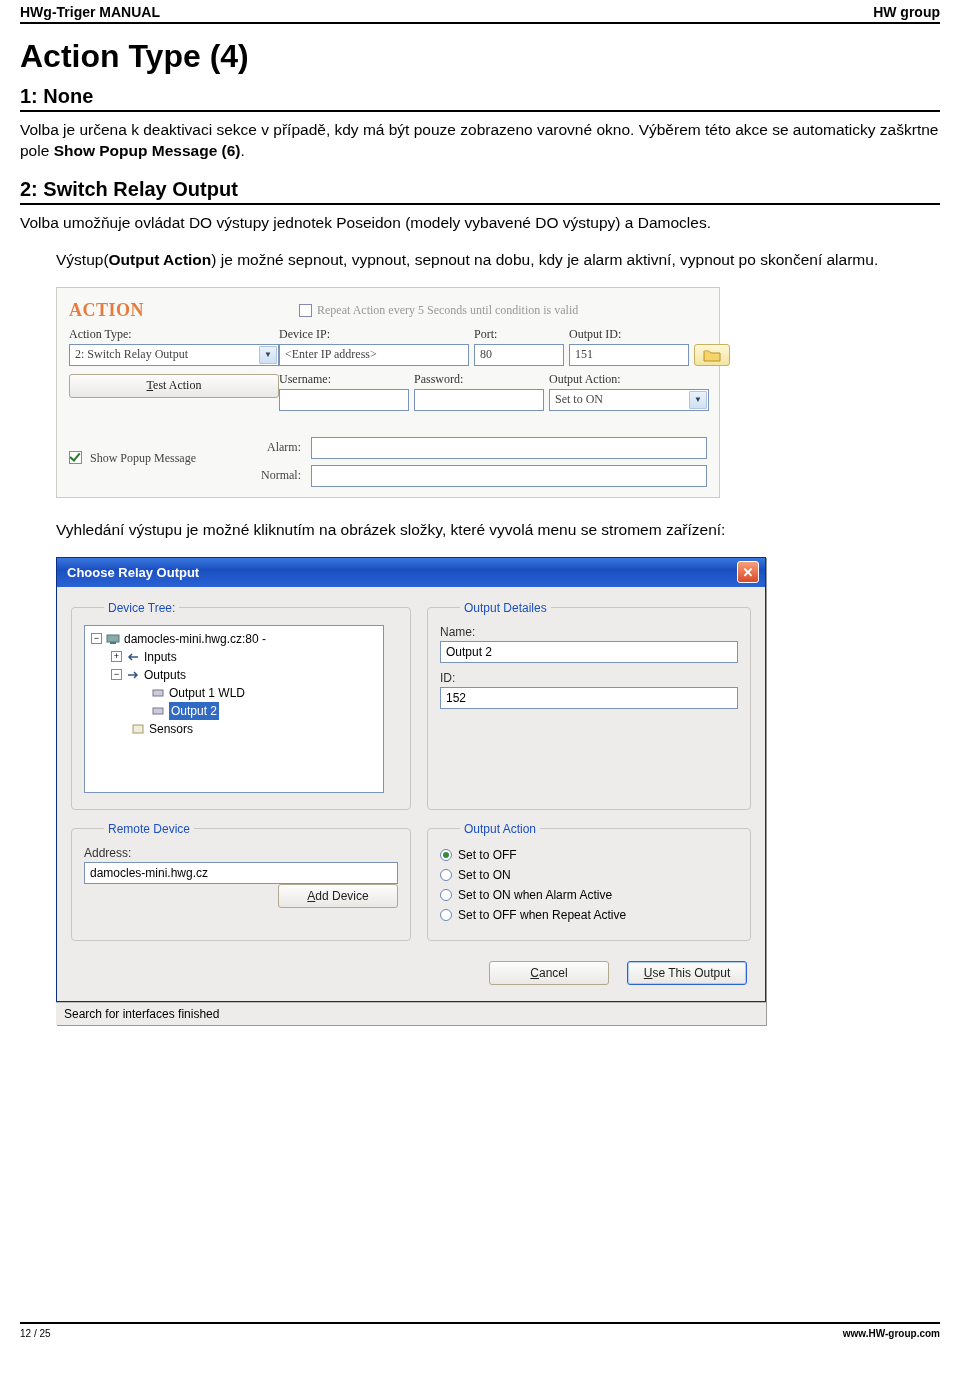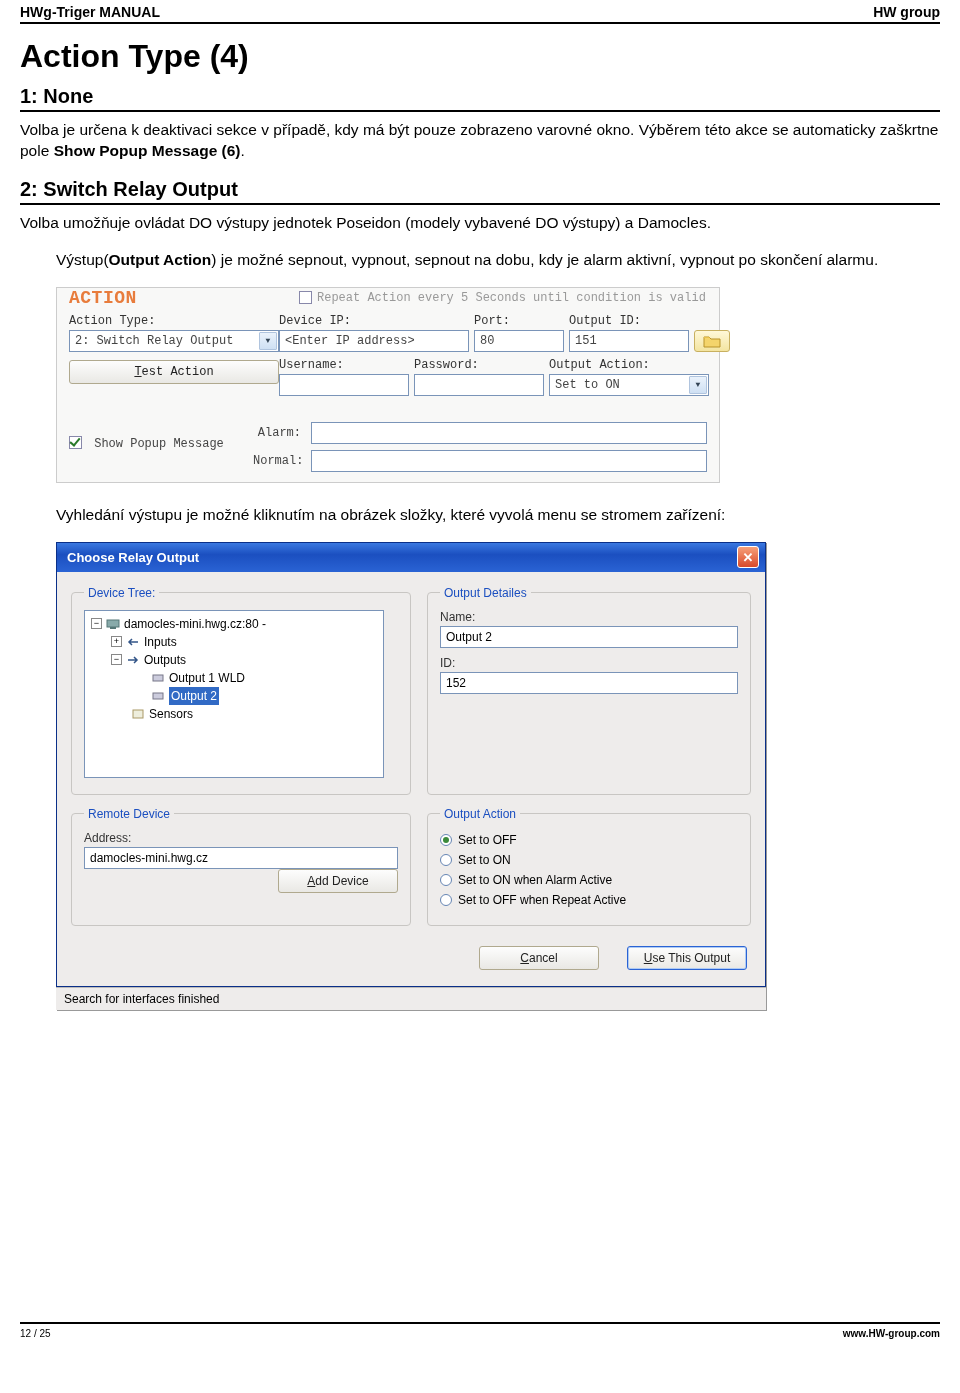--- a/index.html
+++ b/index.html
@@ -29,24 +29,24 @@
   h2.sub { font-size: 20px; margin: 4px 0 8px; font-weight: bold; border-bottom: 2px solid #000; padding-bottom: 2px; }
   p { margin: 6px 0 16px; line-height: 1.35; font-size: 15.5px; }
   .para-bold { font-weight: bold; }
   .indent { margin-left: 36px; }
 
   
   .panel {
     width: 664px; margin-left: 36px;
     border: 1px solid #ccc;
     background: #f8f8f7;
-    font-family: Liberation Mono, monospace;
+    font-family: Liberation Serif, serif;
     font-size: 12px;
     color: #444;
-    padding: 0 12px 10px;
+    padding: 12px 12px 10px;
   }
   .panel .top-row { display: flex; align-items: center; }
   .panel .act-title {
     color: #e87c3c; font-size: 18px; font-weight: bold; letter-spacing: 0.5px;
     width: 230px;
   }
   .chk {
     display: inline-block; width: 13px; height: 13px;
     border: 1px solid #88a; background: #fff; position: relative;
     margin-right: 5px; vertical-align: -2px;
@@ -115,39 +115,39 @@
     color: #fff; font-weight: bold; font-size: 13px;
   }
   .dlg-body {
     background: #eeeceb; border: 1px solid #0a2f88; border-top: none;
     padding: 14px 14px 6px;
   }
   fieldset.grp {
     border: 1px solid #c8c6c3; border-radius: 4px;
     margin: 0 0 12px; padding: 10px 12px 12px;
   }
-  fieldset.grp legend { color: #1b4fc0; padding: 0 4px; font-size: 12px; }
+  fieldset.grp legend { color: #1b4fc0; padding: 0 4px; font-size: 12px; margin-left: 20px; }
   .two-col { display: flex; gap: 16px; }
   .two-col > fieldset { flex: 1; }
   .tree {
     background: #fff; border: 1px solid #7a94b8; padding: 4px 6px;
     height: 168px; font-size: 12px; line-height: 18px;
     width: 300px;
   }
   .tree-row { display: flex; align-items: center; gap: 4px; white-space: nowrap; }
   .tree-row .tgl { width: 11px; height: 11px; border: 1px solid #888; display: inline-flex; align-items: center; justify-content: center; font-size: 9px; line-height: 1; background: #fff; }
   .tree-row .sp { display:inline-block; width: 16px; }
   .tree-sel { background: #316ac5; color: #fff; padding: 0 2px; }
   .ticon { width: 14px; height: 12px; display:inline-block; }
   .radio {
     width: 12px; height: 12px; border: 1px solid #6686b4; border-radius: 50%;
     display: inline-block; margin-right: 6px; vertical-align: -2px; background: #fff;
   }
   .radio.sel::after { content:""; display:block; width:6px; height:6px; border-radius:50%; background:#3a8a3a; margin:2px; }
-  .dlg-buttons { display:flex; justify-content:flex-end; gap:28px; padding: 8px 4px 10px; }
+  .dlg-buttons { display:flex; justify-content:flex-end; gap:18px; padding: 8px 4px 10px; }
   .dlg-buttons .btn { width: 120px; }
   .btn.default { border: 1px solid #2a63d4; box-shadow: inset 0 0 0 1px #aecbf4; }
   .status { background: #eeeceb; border-top: 1px solid #bbb; padding: 4px 8px; font-size: 12px; }
   .underline-first::first-letter { text-decoration: underline; }
 
   .ftr {
     position: absolute; bottom: 6px; left: 20px; right: 20px;
     border-top: 2px solid #000; padding-top: 4px;
     display: flex; justify-content: space-between; font-size: 10px;
   }

